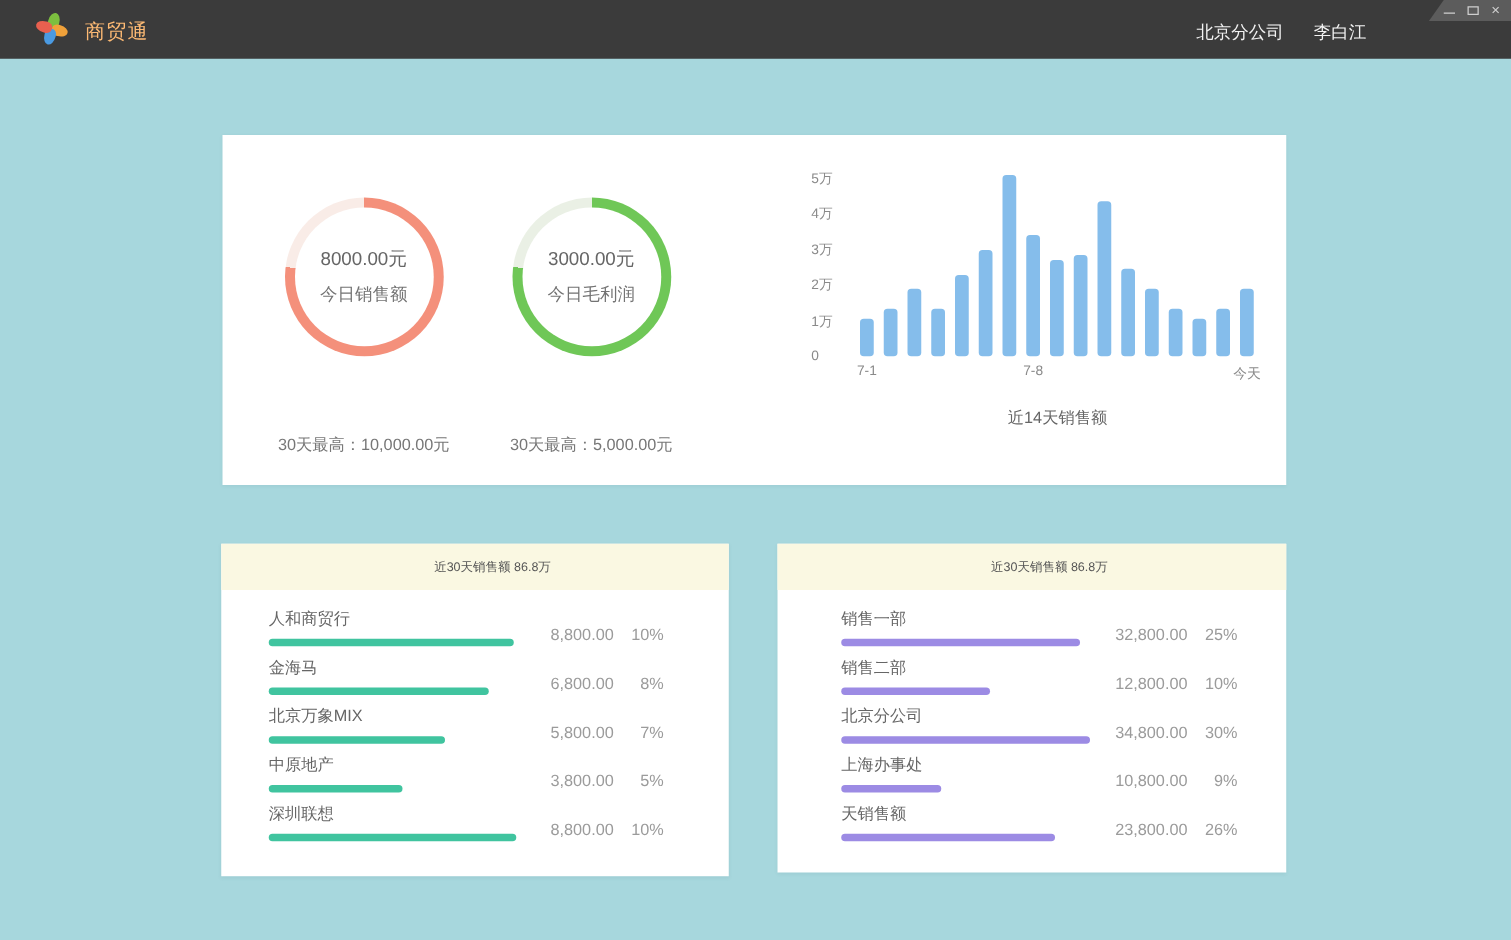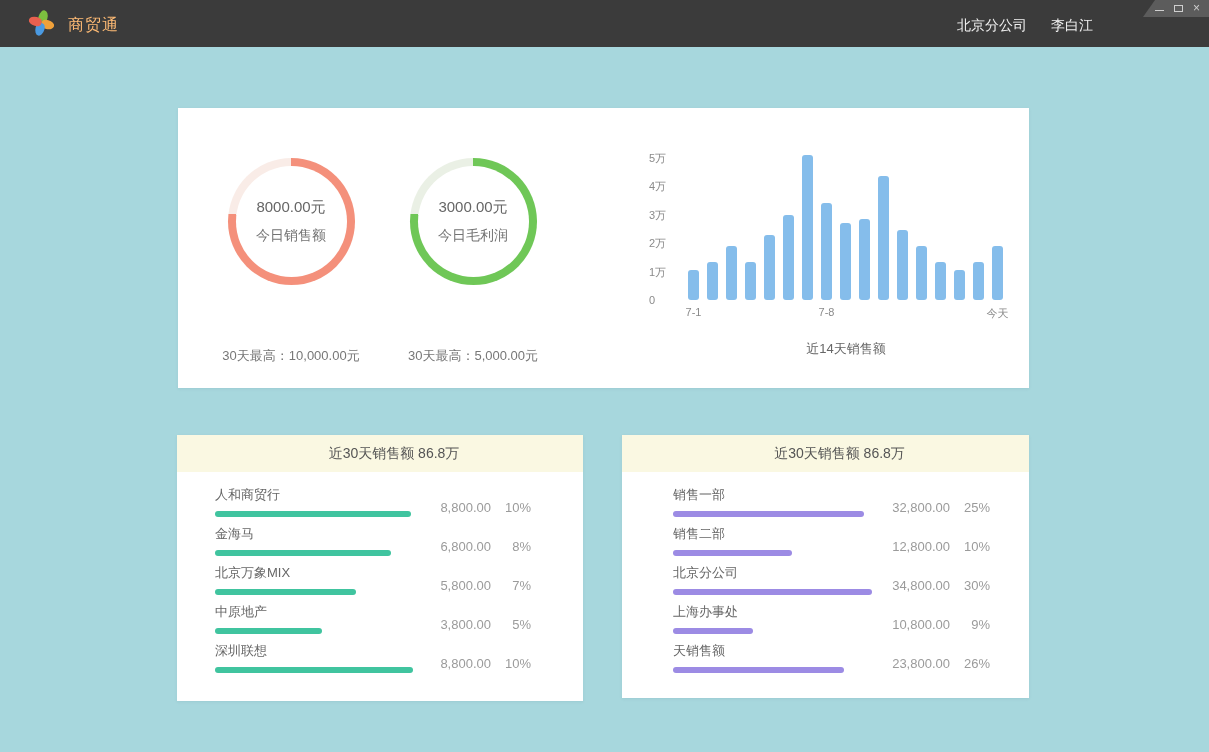--- a/index.html
+++ b/index.html
@@ -40,34 +40,34 @@
   #donutCol0 { left:18px; }
   #donutCol1 { left:200px; }
   .donut { position:relative; width:127px; height:127px; border-radius:50%; margin:0 auto; }
   .donut-hole { position:absolute; inset:8px; background:#fff; border-radius:50%;
                 display:flex; flex-direction:column; align-items:center; justify-content:center; gap:10px; }
   .donut-value { font-size:15px; color:#666; }
   .donut-label { font-size:14px; color:#737373; }
   .donut-footer { margin-top:62px; font-size:13px; color:#777; }
 
   
-  .chart { position:absolute; left:471px; top:42px; }
+  .chart { position:absolute; left:471px; top:27px; }
   .plot-wrap { display:flex; }
   .y-axis { position:relative; width:39px; height:150px; font-size:11px; color:#8a8a8a; }
   .y-tick { position:absolute; left:0; transform:translateY(-50%); white-space:nowrap; }
   .bars { position:relative; width:316px; height:150px; display:flex; align-items:flex-end; gap:8px; }
   .bar { width:11px; border-radius:3px; }
   .x-labels { position:relative; margin-left:39px; width:316px; height:16px; margin-top:6px;
               font-size:11px; color:#8a8a8a; }
   .x-label { position:absolute; transform:translateX(-50%); white-space:nowrap; }
   .chart-title { margin-left:39px; width:316px; text-align:center; margin-top:18px; font-size:13px; color:#666; }
 
   
   .rank-header { height:37px; background:#faf8e2; display:flex; align-items:center; justify-content:center;
-                 font-size:14px; color:#555;padding-left:28px; }
+                 font-size:10px; color:#555;padding-left:28px; }
   .rank-body { padding-top:6px; }
   #rankA .rank-body { padding-left:38px; padding-right:52px; }
   #rankB .rank-body { padding-left:51px; padding-right:39px; }
   .rank-row { display:flex; align-items:flex-end; height:39px; }
   .row-left { width:198px; display:flex; flex-direction:column; justify-content:flex-end; }
   #rankB .row-left { width:199px; }
   .row-name { font-size:13px; color:#666; margin-bottom:7px; white-space:nowrap; }
   .row-fill { display:block; height:6px; border-radius:3px; }
   .row-val { margin-left:auto; display:flex; align-items:baseline; font-size:13px; color:#9b9b9b; padding-bottom:2px; }
   .row-amount { text-align:right; }

